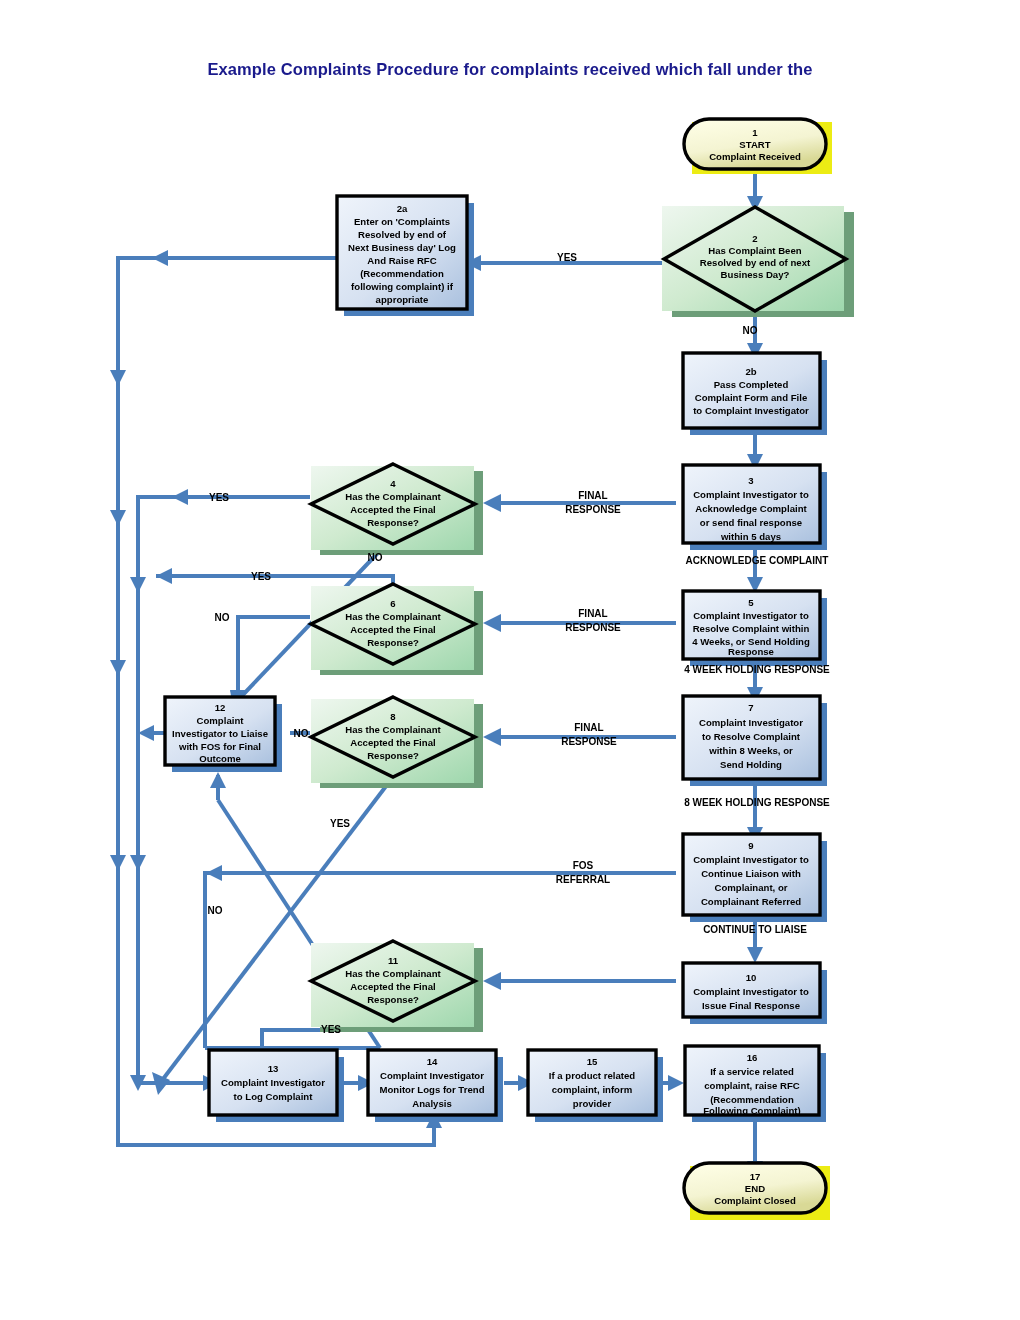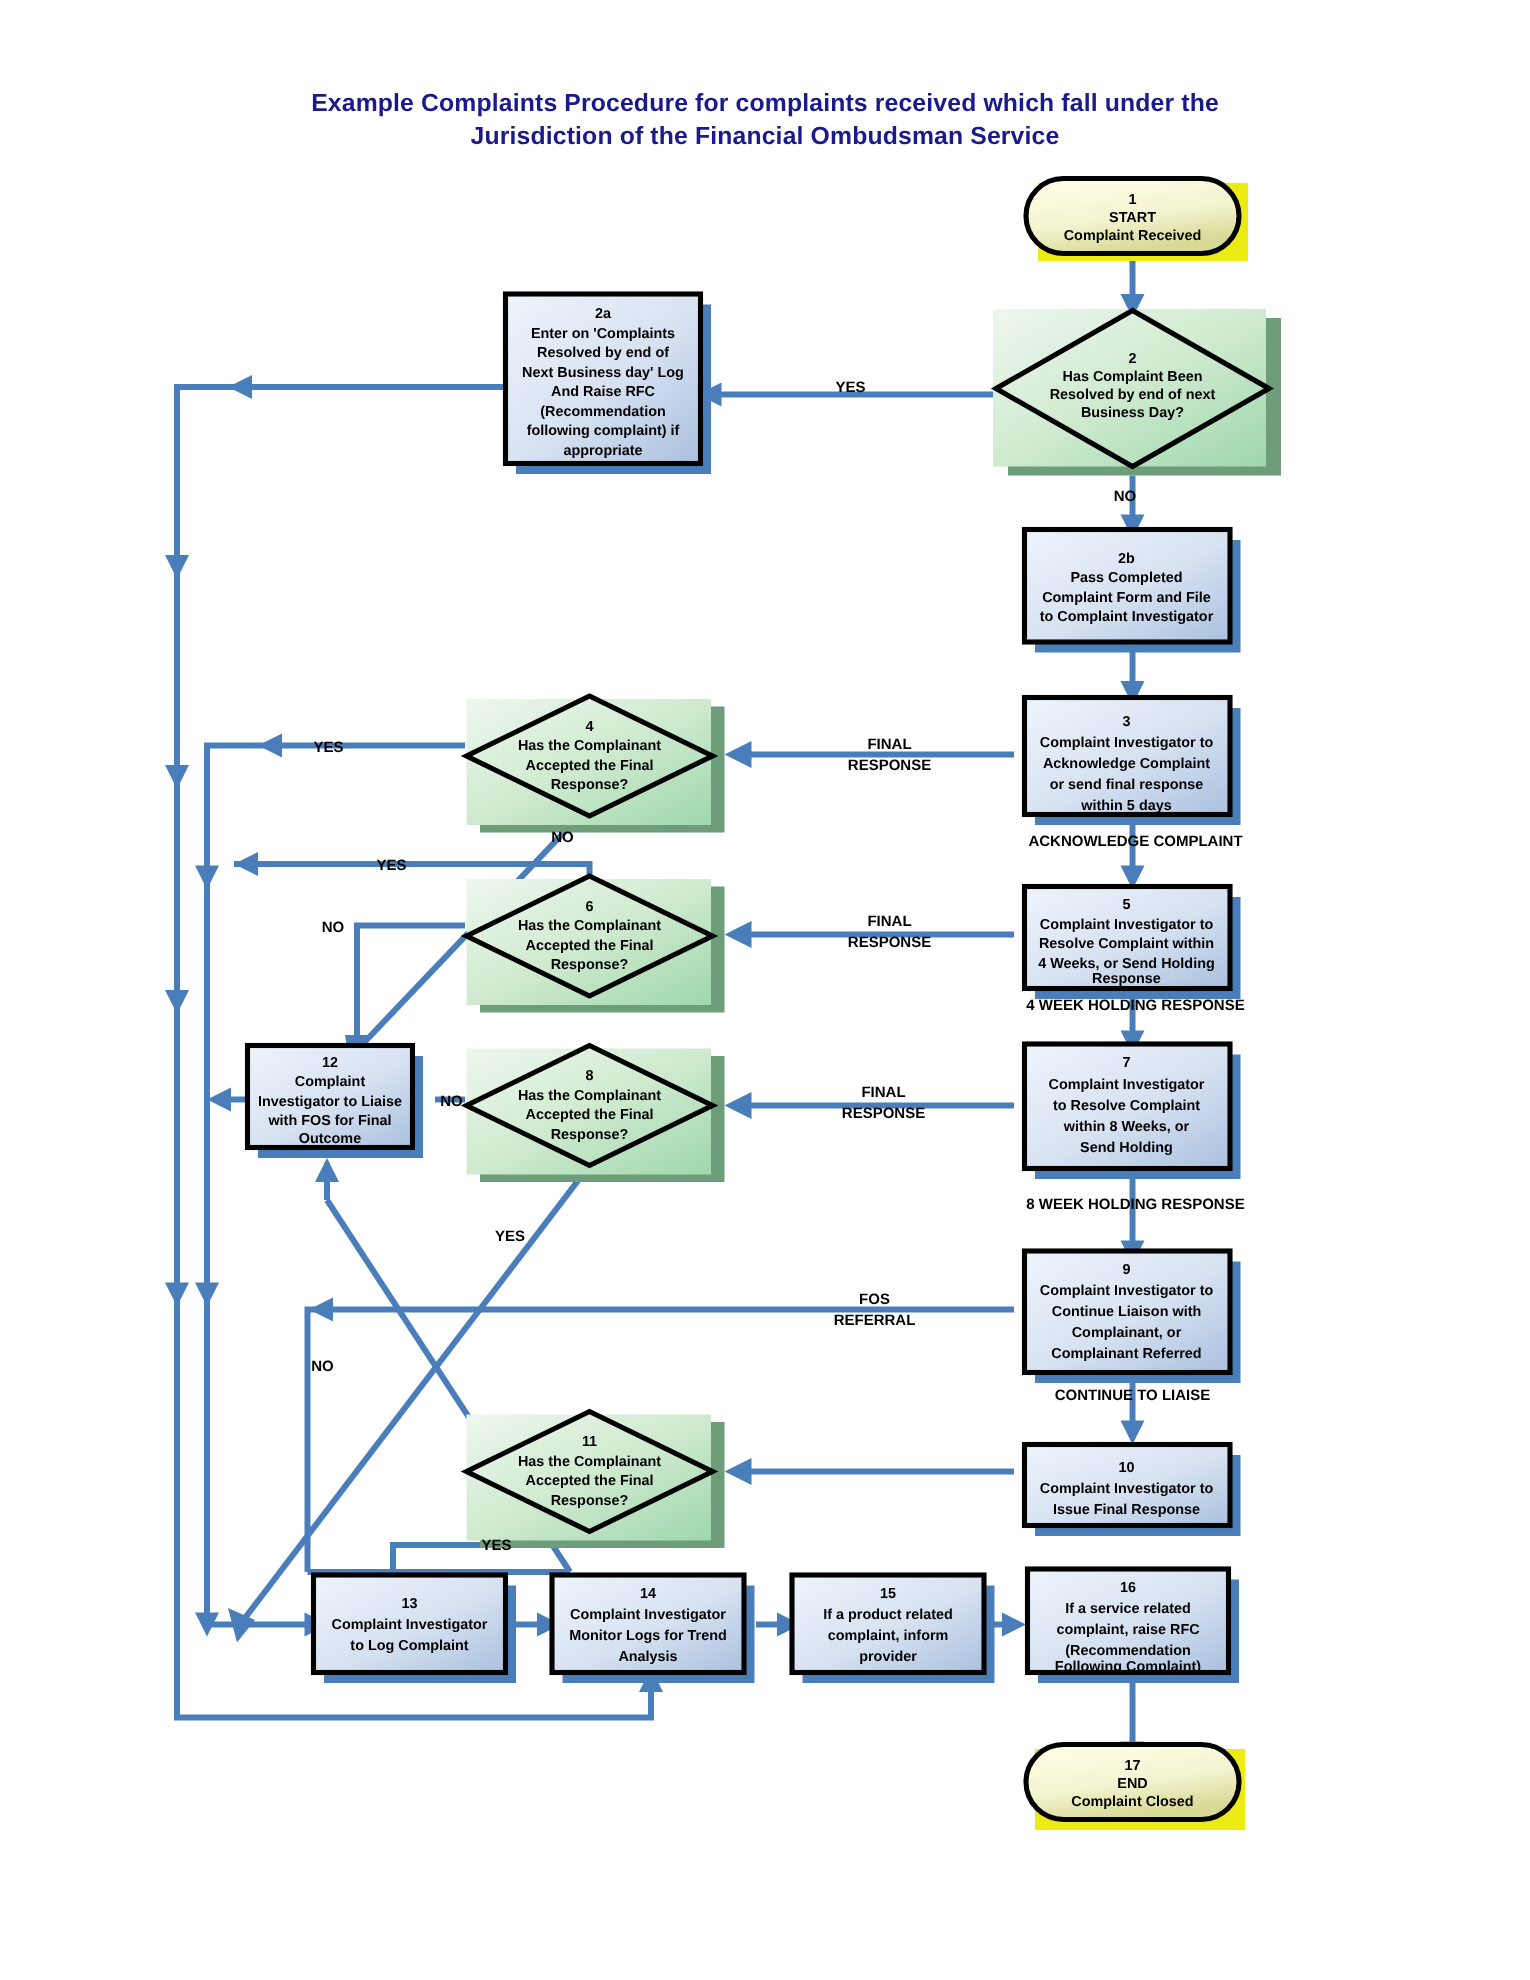--- a/index.html
+++ b/index.html
@@ -16,21 +16,20 @@
   .ln{stroke:#4a7ebb;stroke-width:4;fill:none;}
   .ar{fill:#4a7ebb;}
 </style>
 </head>
 <body>
 
 <div id="stage">
 
   <div id="title">
     <div>Example Complaints Procedure for complaints received which fall under the</div>
-    <div>Jurisdiction of the Financial Ombudsman Service</div>
   </div>
 
   <svg id="fc" viewBox="0 0 1020 1320">
     <defs>
       <linearGradient id="gProc" x1="0" y1="0" x2="1" y2="1">
         <stop offset="0%" stop-color="#eff4fb"></stop>
         <stop offset="55%" stop-color="#d6e1f1"></stop>
         <stop offset="100%" stop-color="#a9c0de"></stop>
       </linearGradient>
       <linearGradient id="gDec" x1="0" y1="0" x2="1" y2="1">

